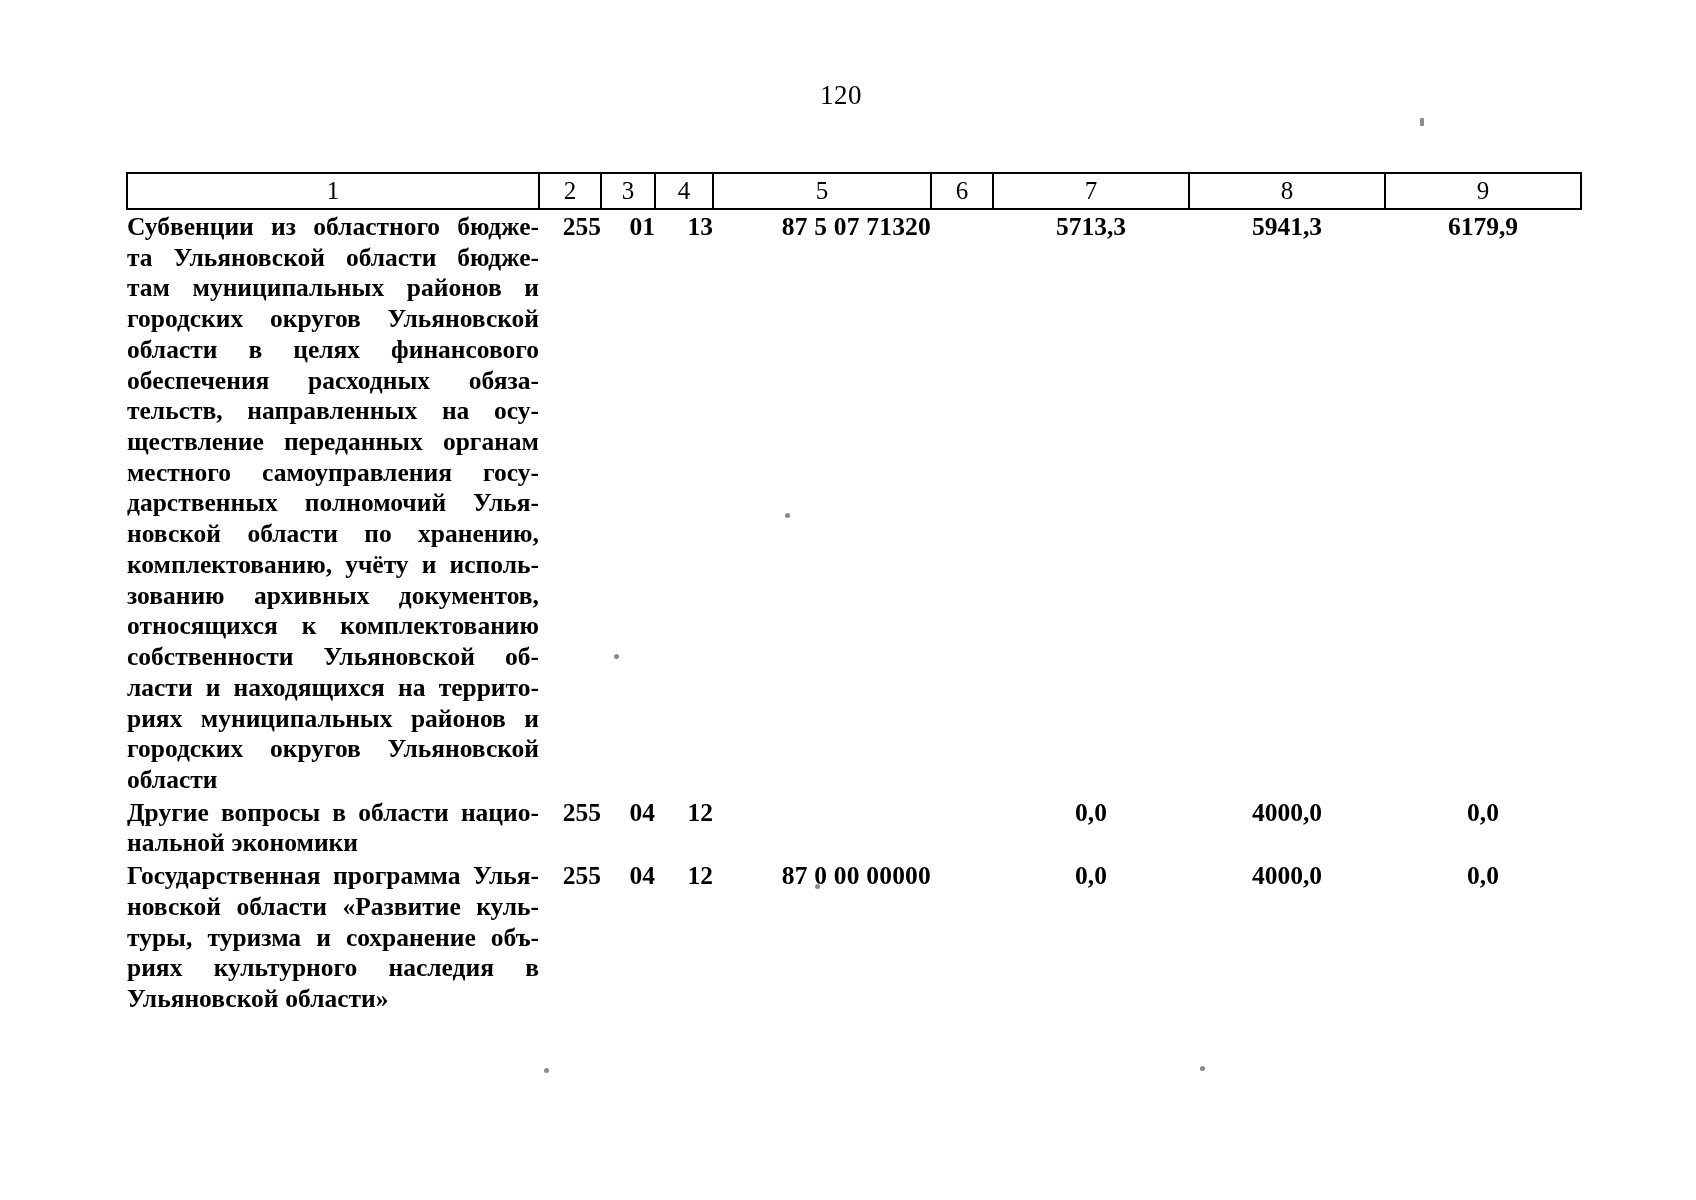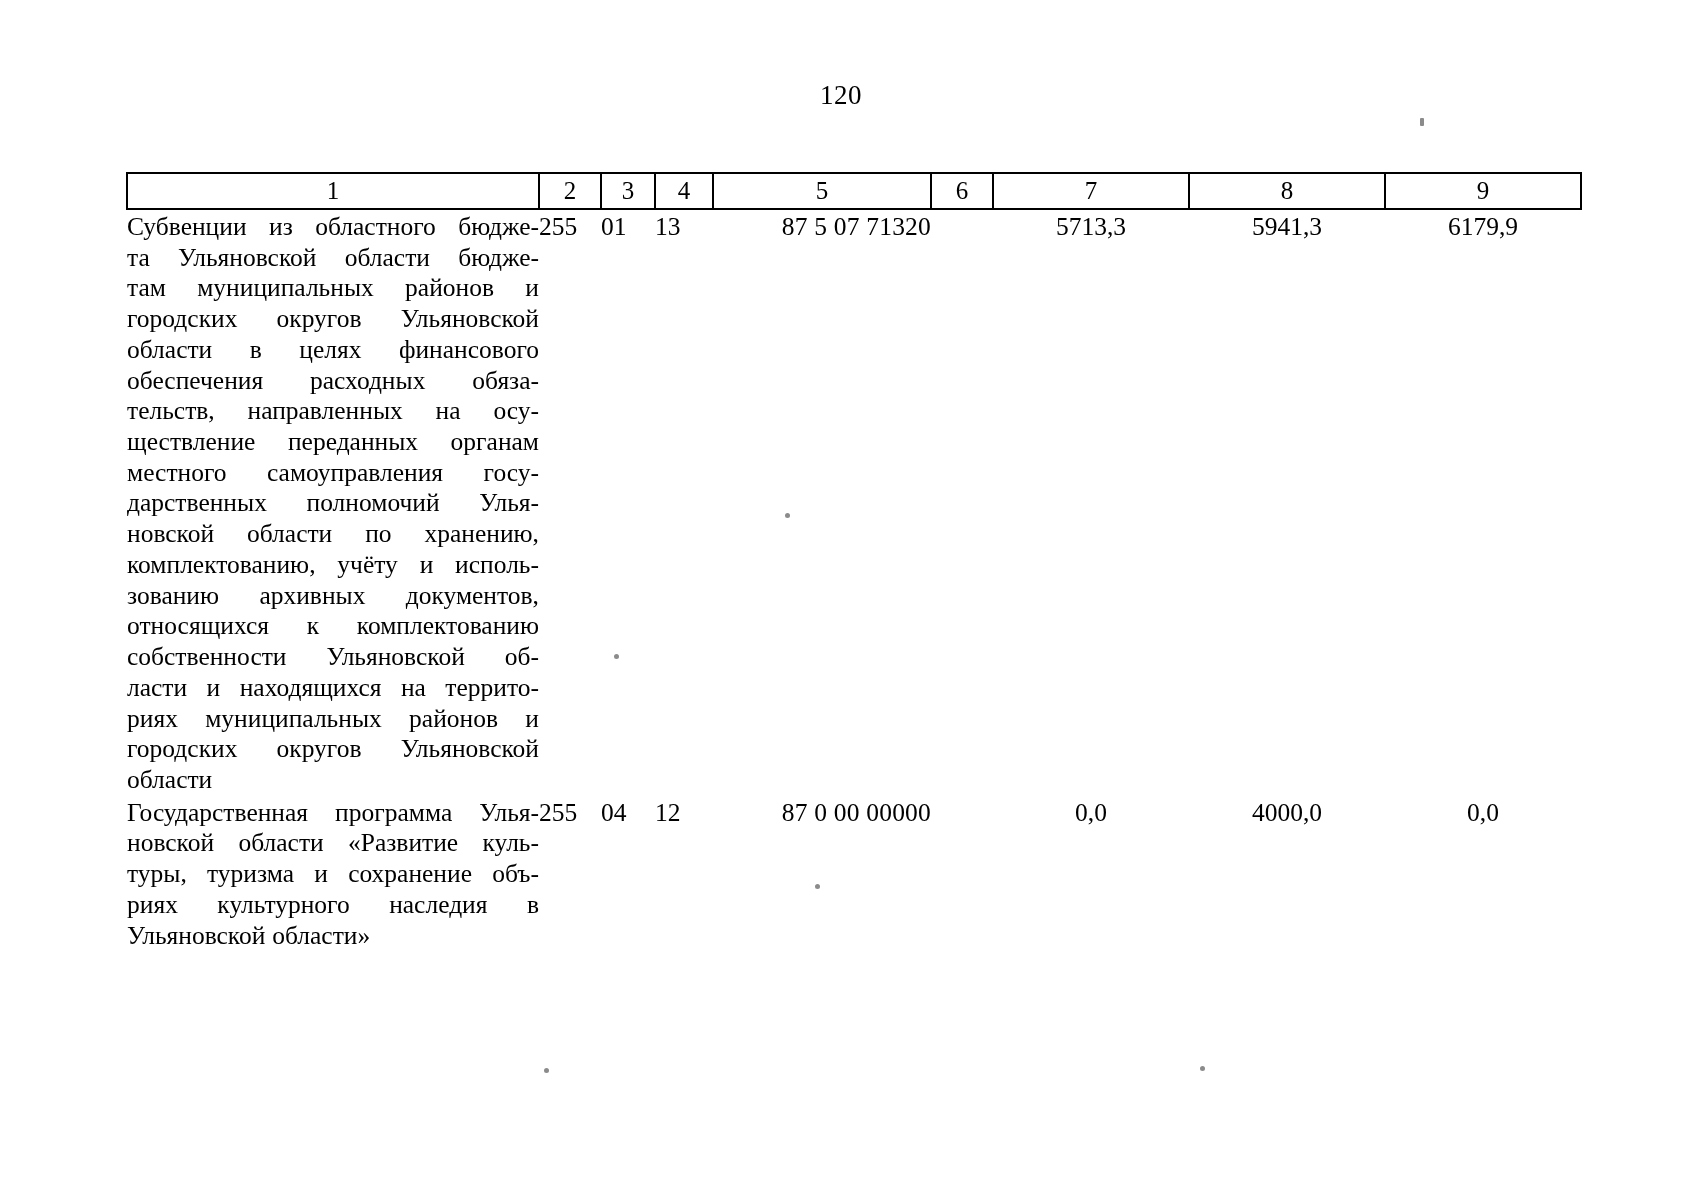--- a/index.html
+++ b/index.html
@@ -55,39 +55,40 @@
     border: 2px solid #000000;
     text-align: center;
     height: 34px;
     line-height: 34px;
     font-size: 25px;
   }
   
   table.budget tbody td {
     border: none;
     padding-top: 2px;
+    font-weight: bold;
   }
   .c1 { width: 412px; }
   .c2 { width: 62px; }
   .c3 { width: 54px; }
   .c4 { width: 58px; }
   .c5 { width: 218px; }
   .c6 { width: 62px; }
   .c7 { width: 196px; }
   .c8 { width: 196px; }
   .c9 { width: 196px; }
 
   td.txt {
     text-align: justify;
     text-align-last: left;
     padding-right: 6px;
     hyphens: manual;
     word-spacing: 0.5px;
   }
-  td.num  { text-align: left; white-space: nowrap; }
+  td.num  { text-align: right; white-space: nowrap; }
   td.code { text-align: right; white-space: nowrap; letter-spacing: 0.2px; }
   td.val  { text-align: center; white-space: nowrap; }
   td.blank { }
 
   .justified-lines { display: block; }
   .justified-lines .ln {
     display: block;
     text-align: justify;
     text-align-last: justify;
     white-space: nowrap;
@@ -166,20 +167,36 @@
           <td class="num">13</td>
           <td class="code">87 5 07 71320</td>
           <td class="num blank"></td>
           <td class="val">5713,3</td>
           <td class="val">5941,3</td>
           <td class="val">6179,9</td>
         </tr>
         <tr>
           <td class="txt">
             <span class="justified-lines">
+              <span class="ln">Другие вопросы в области нацио-</span>
+              <span class="ln last">нальной экономики</span>
+            </span>
+          </td>
+          <td class="num">255</td>
+          <td class="num">04</td>
+          <td class="num">12</td>
+          <td class="code blank"></td>
+          <td class="num blank"></td>
+          <td class="val">0,0</td>
+          <td class="val">4000,0</td>
+          <td class="val">0,0</td>
+        </tr>
+        <tr>
+          <td class="txt">
+            <span class="justified-lines">
               <span class="ln">Государственная программа Улья-</span>
               <span class="ln">новской области «Развитие куль-</span>
               <span class="ln">туры, туризма и сохранение объ-</span>
               <span class="ln">риях культурного наследия в</span>
               <span class="ln last">Ульяновской области»</span>
             </span>
           </td>
           <td class="num">255</td>
           <td class="num">04</td>
           <td class="num">12</td>

